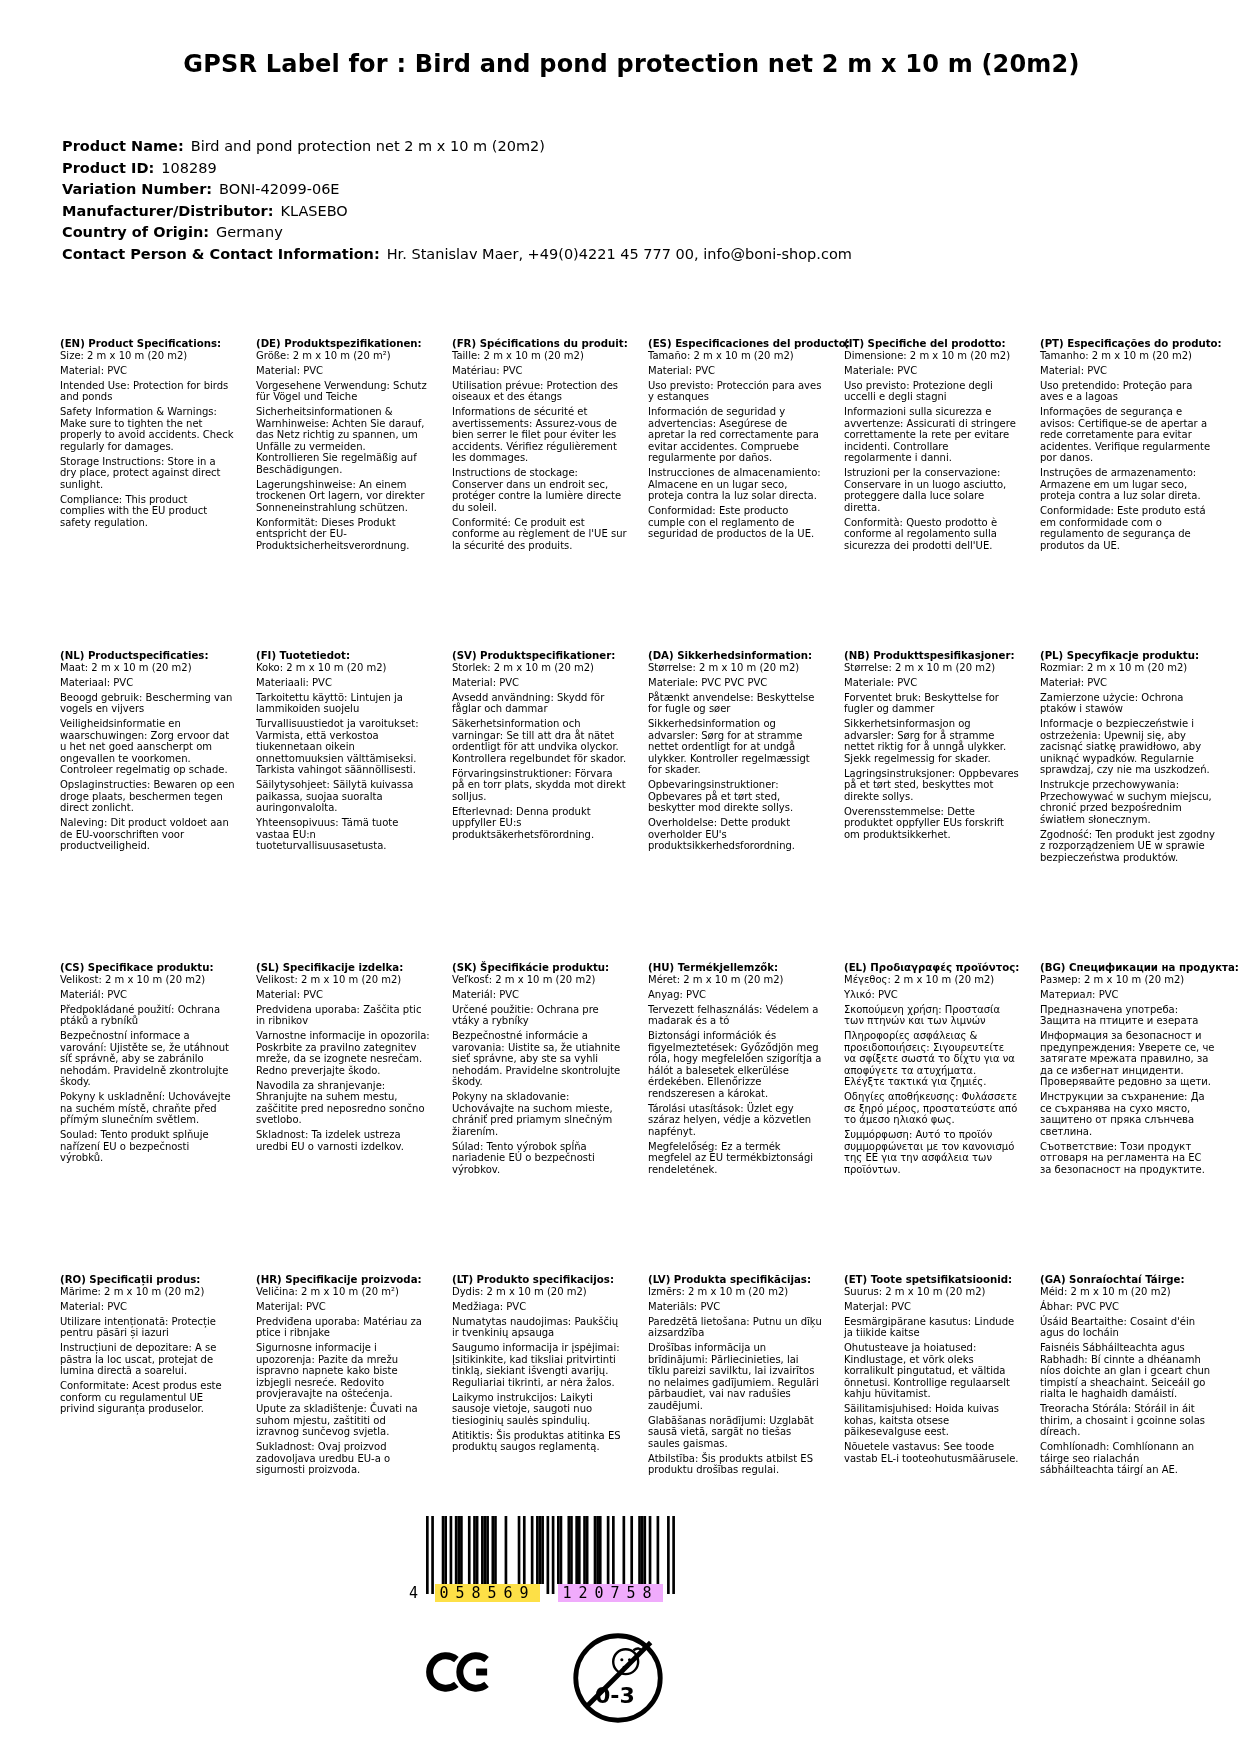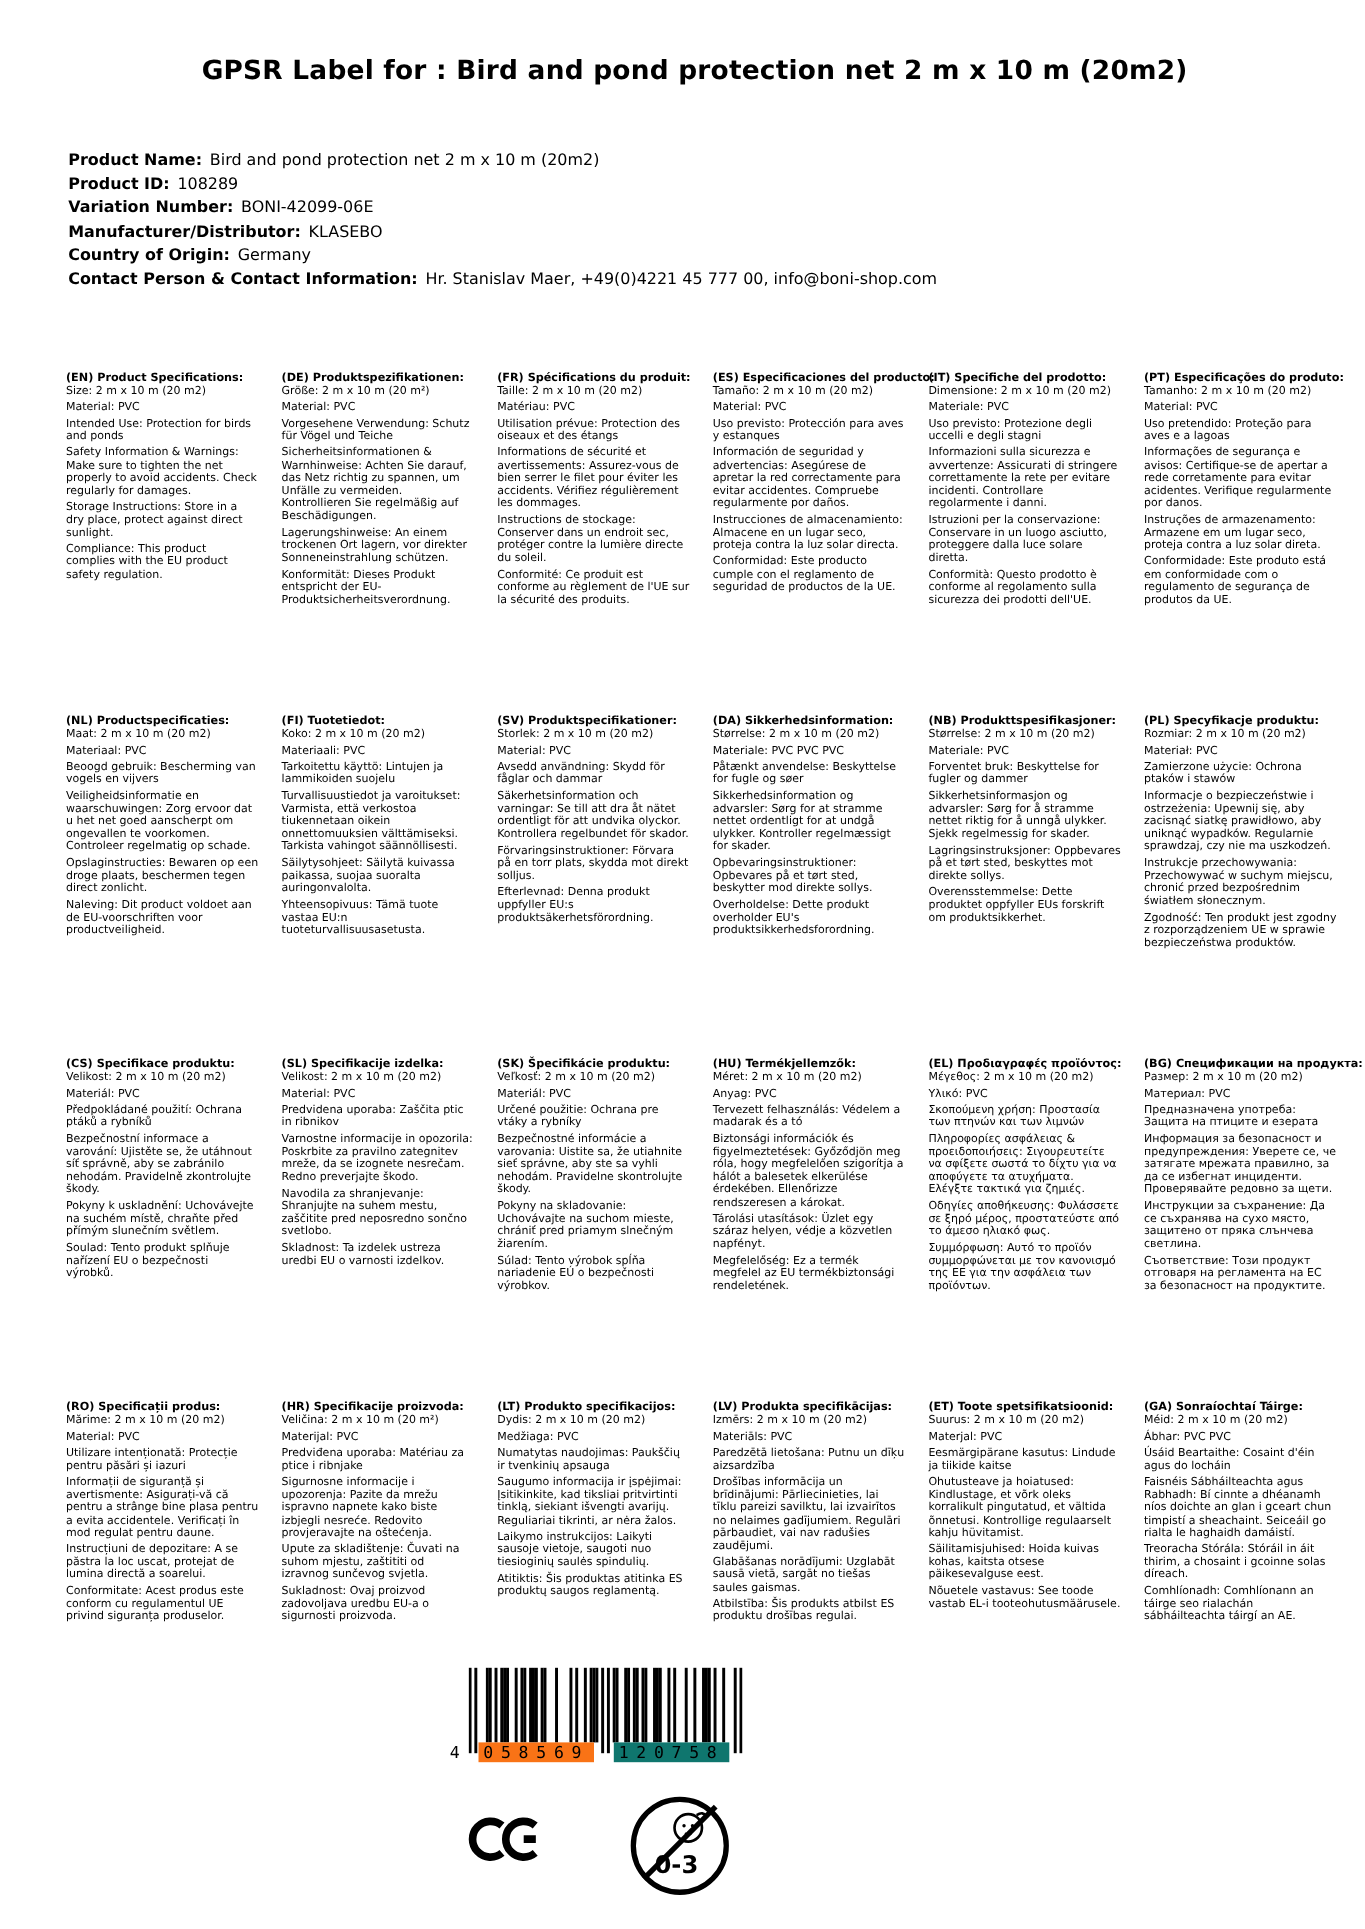--- a/index.html
+++ b/index.html
@@ -68,22 +68,22 @@
     position: absolute;
     top: 68px;
     left: 0;
     width: 249px;
     height: 22px;
     font-family: "DejaVu Sans Mono", monospace;
     font-size: 15px;
     color: #000;
   }
   .bc-lead  { position: absolute; left: -30px; width: 22px; text-align: right; top: 0; }
-  .bc-g1    { position: absolute; left: 9px;   width: 105px; top: 0; text-align: center; letter-spacing: 7px; background: #f97316; }
-  .bc-g2    { position: absolute; left: 132px; width: 105px; top: 0; text-align: center; letter-spacing: 7px; background: #0f766e; }
+  .bc-g1    { position: absolute; left: 9px;   width: 105px; top: 0; text-align: center; letter-spacing: 7px; background: #fde047; }
+  .bc-g2    { position: absolute; left: 132px; width: 105px; top: 0; text-align: center; letter-spacing: 7px; background: #f0abfc; }
   .ce-mark {
     position: absolute;
     left: 425px;
     top: 1646px;
     width: 72px;
     height: 52px;
   }
   .age-warning {
     position: absolute;
     left: 570px;
@@ -287,21 +287,20 @@
         <p class="spec-paragraph">Предназначена употреба: Защита на птиците и езерата</p>
         <p class="spec-paragraph">Информация за безопасност и предупреждения: Уверете се, че затягате мрежата правилно, за да се избегнат инциденти. Проверявайте редовно за щети.</p>
         <p class="spec-paragraph">Инструкции за съхранение: Да се съхранява на сухо място, защитено от пряка слънчева светлина.</p>
         <p class="spec-paragraph">Съответствие: Този продукт отговаря на регламента на ЕС за безопасност на продуктите.</p>
       </div>
       <div class="spec-cell">
         <div class="spec-heading">(RO) Specificații produs:</div>
         <p class="spec-paragraph">Mărime: 2 m x 10 m (20 m2)</p>
         <p class="spec-paragraph">Material: PVC</p>
         <p class="spec-paragraph">Utilizare intenționată: Protecție pentru păsări și iazuri</p>
-        <p class="spec-paragraph">Informații de siguranță și avertismente: Asigurați-vă că pentru a strânge bine plasa pentru a evita accidentele. Verificați în mod regulat pentru daune.</p>
         <p class="spec-paragraph">Instrucțiuni de depozitare: A se păstra la loc uscat, protejat de lumina directă a soarelui.</p>
         <p class="spec-paragraph">Conformitate: Acest produs este conform cu regulamentul UE privind siguranța produselor.</p>
       </div>
       <div class="spec-cell">
         <div class="spec-heading">(HR) Specifikacije proizvoda:</div>
         <p class="spec-paragraph">Veličina: 2 m x 10 m (20 m²)</p>
         <p class="spec-paragraph">Materijal: PVC</p>
         <p class="spec-paragraph">Predviđena uporaba: Matériau za ptice i ribnjake</p>
         <p class="spec-paragraph">Sigurnosne informacije i upozorenja: Pazite da mrežu ispravno napnete kako biste izbjegli nesreće. Redovito provjeravajte na oštećenja.</p>
         <p class="spec-paragraph">Upute za skladištenje: Čuvati na suhom mjestu, zaštititi od izravnog sunčevog svjetla.</p>

